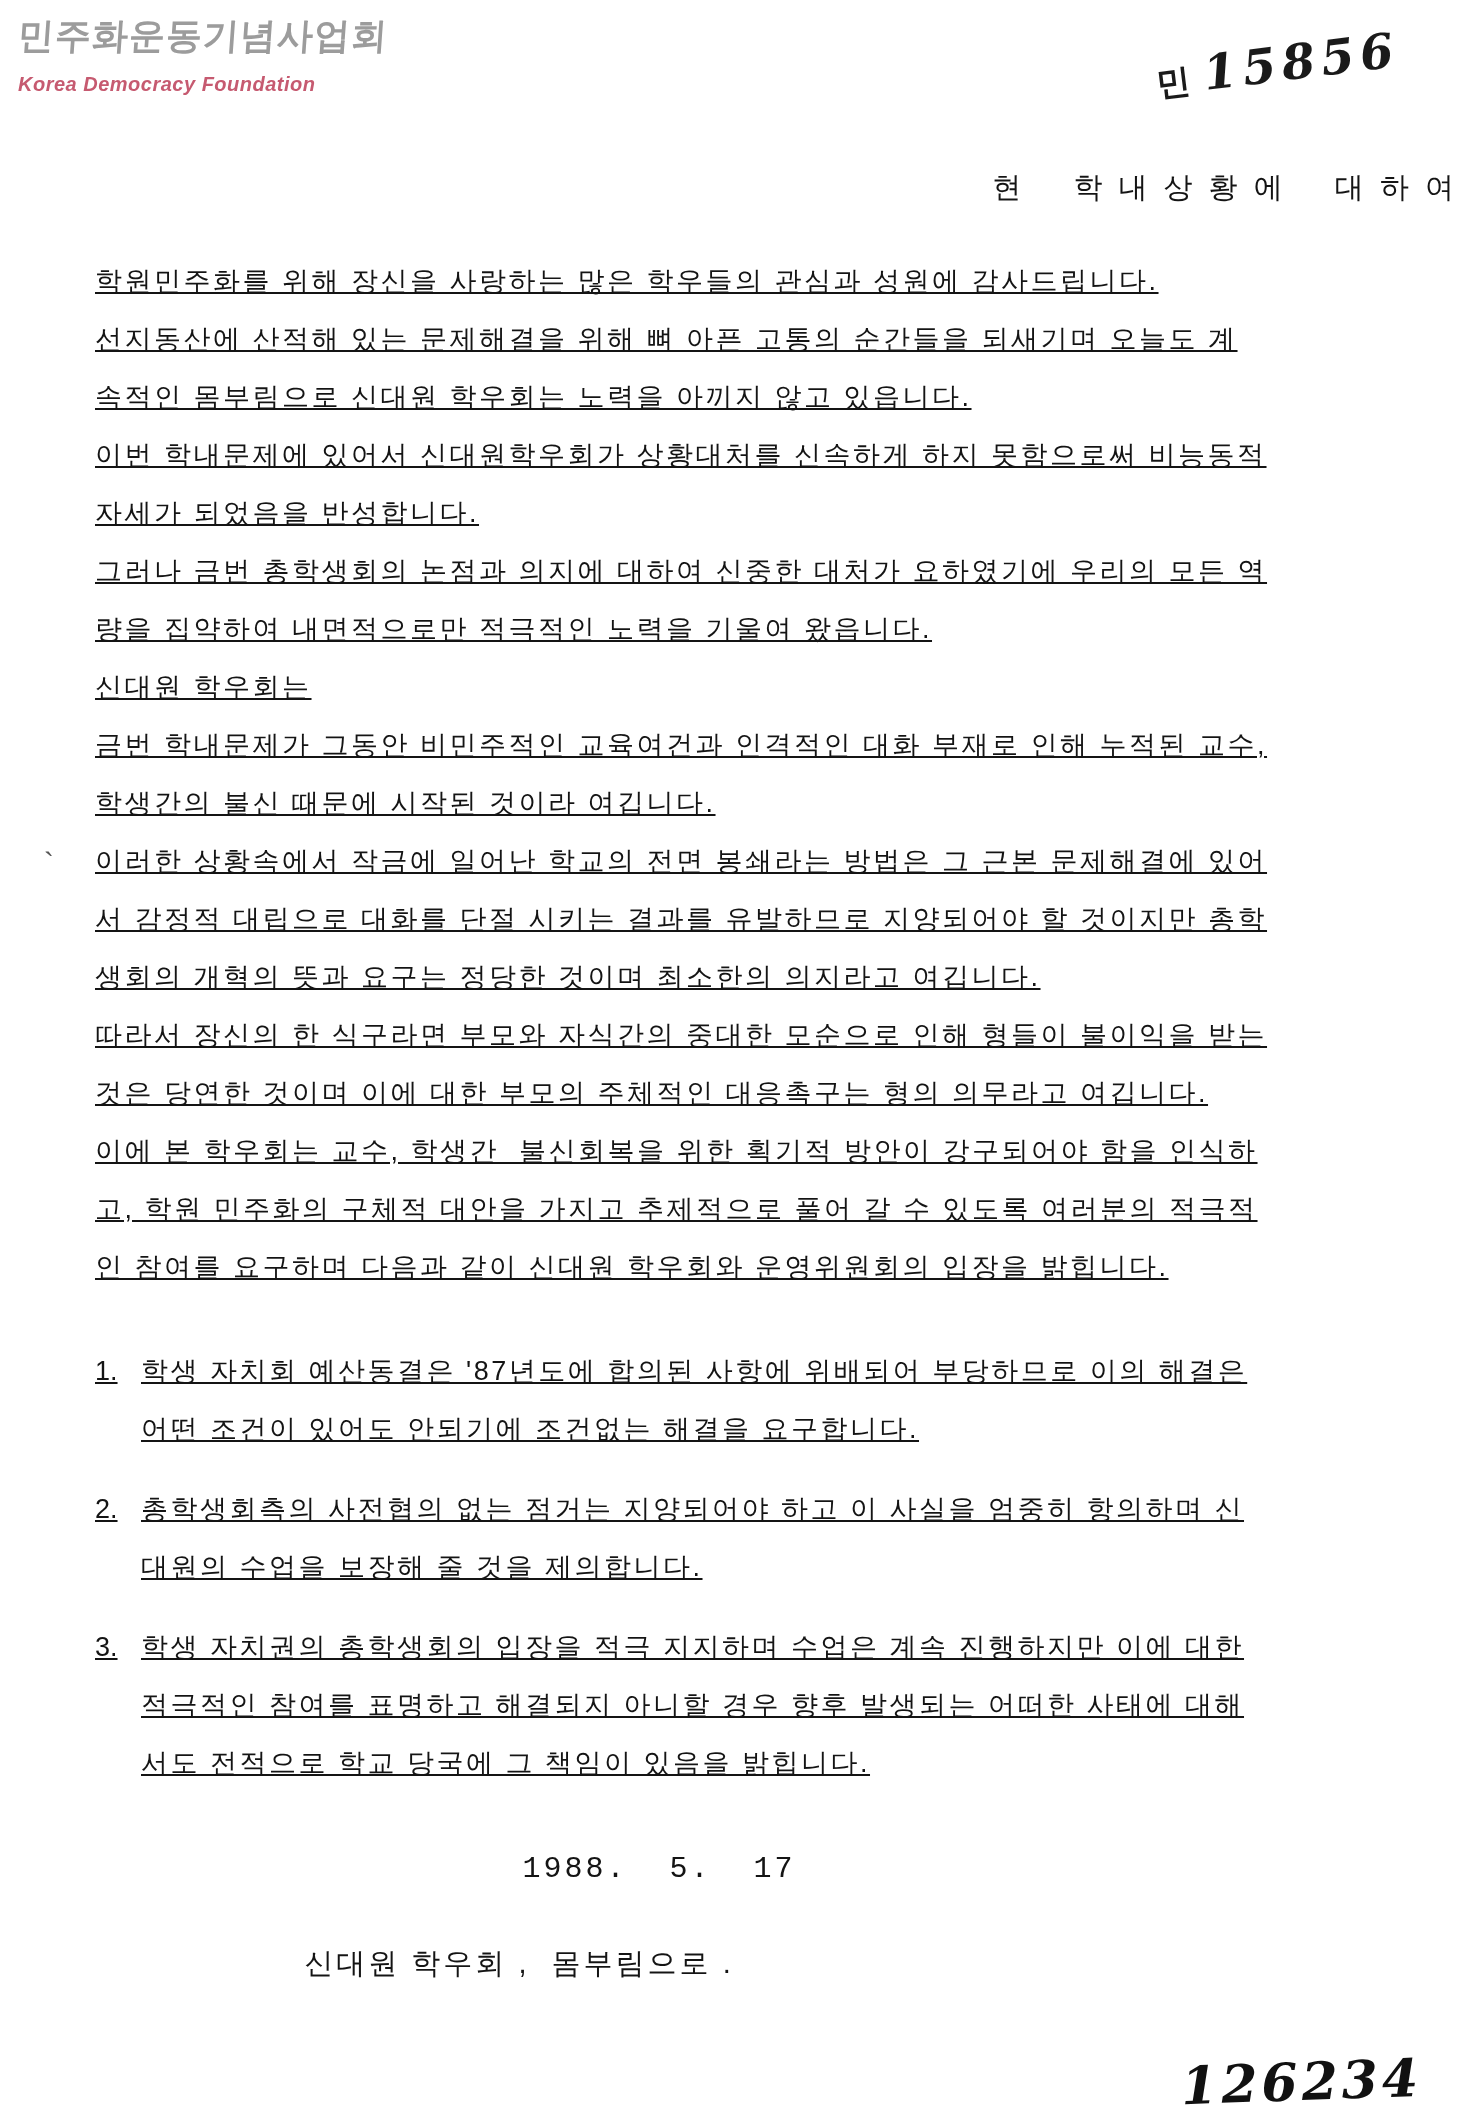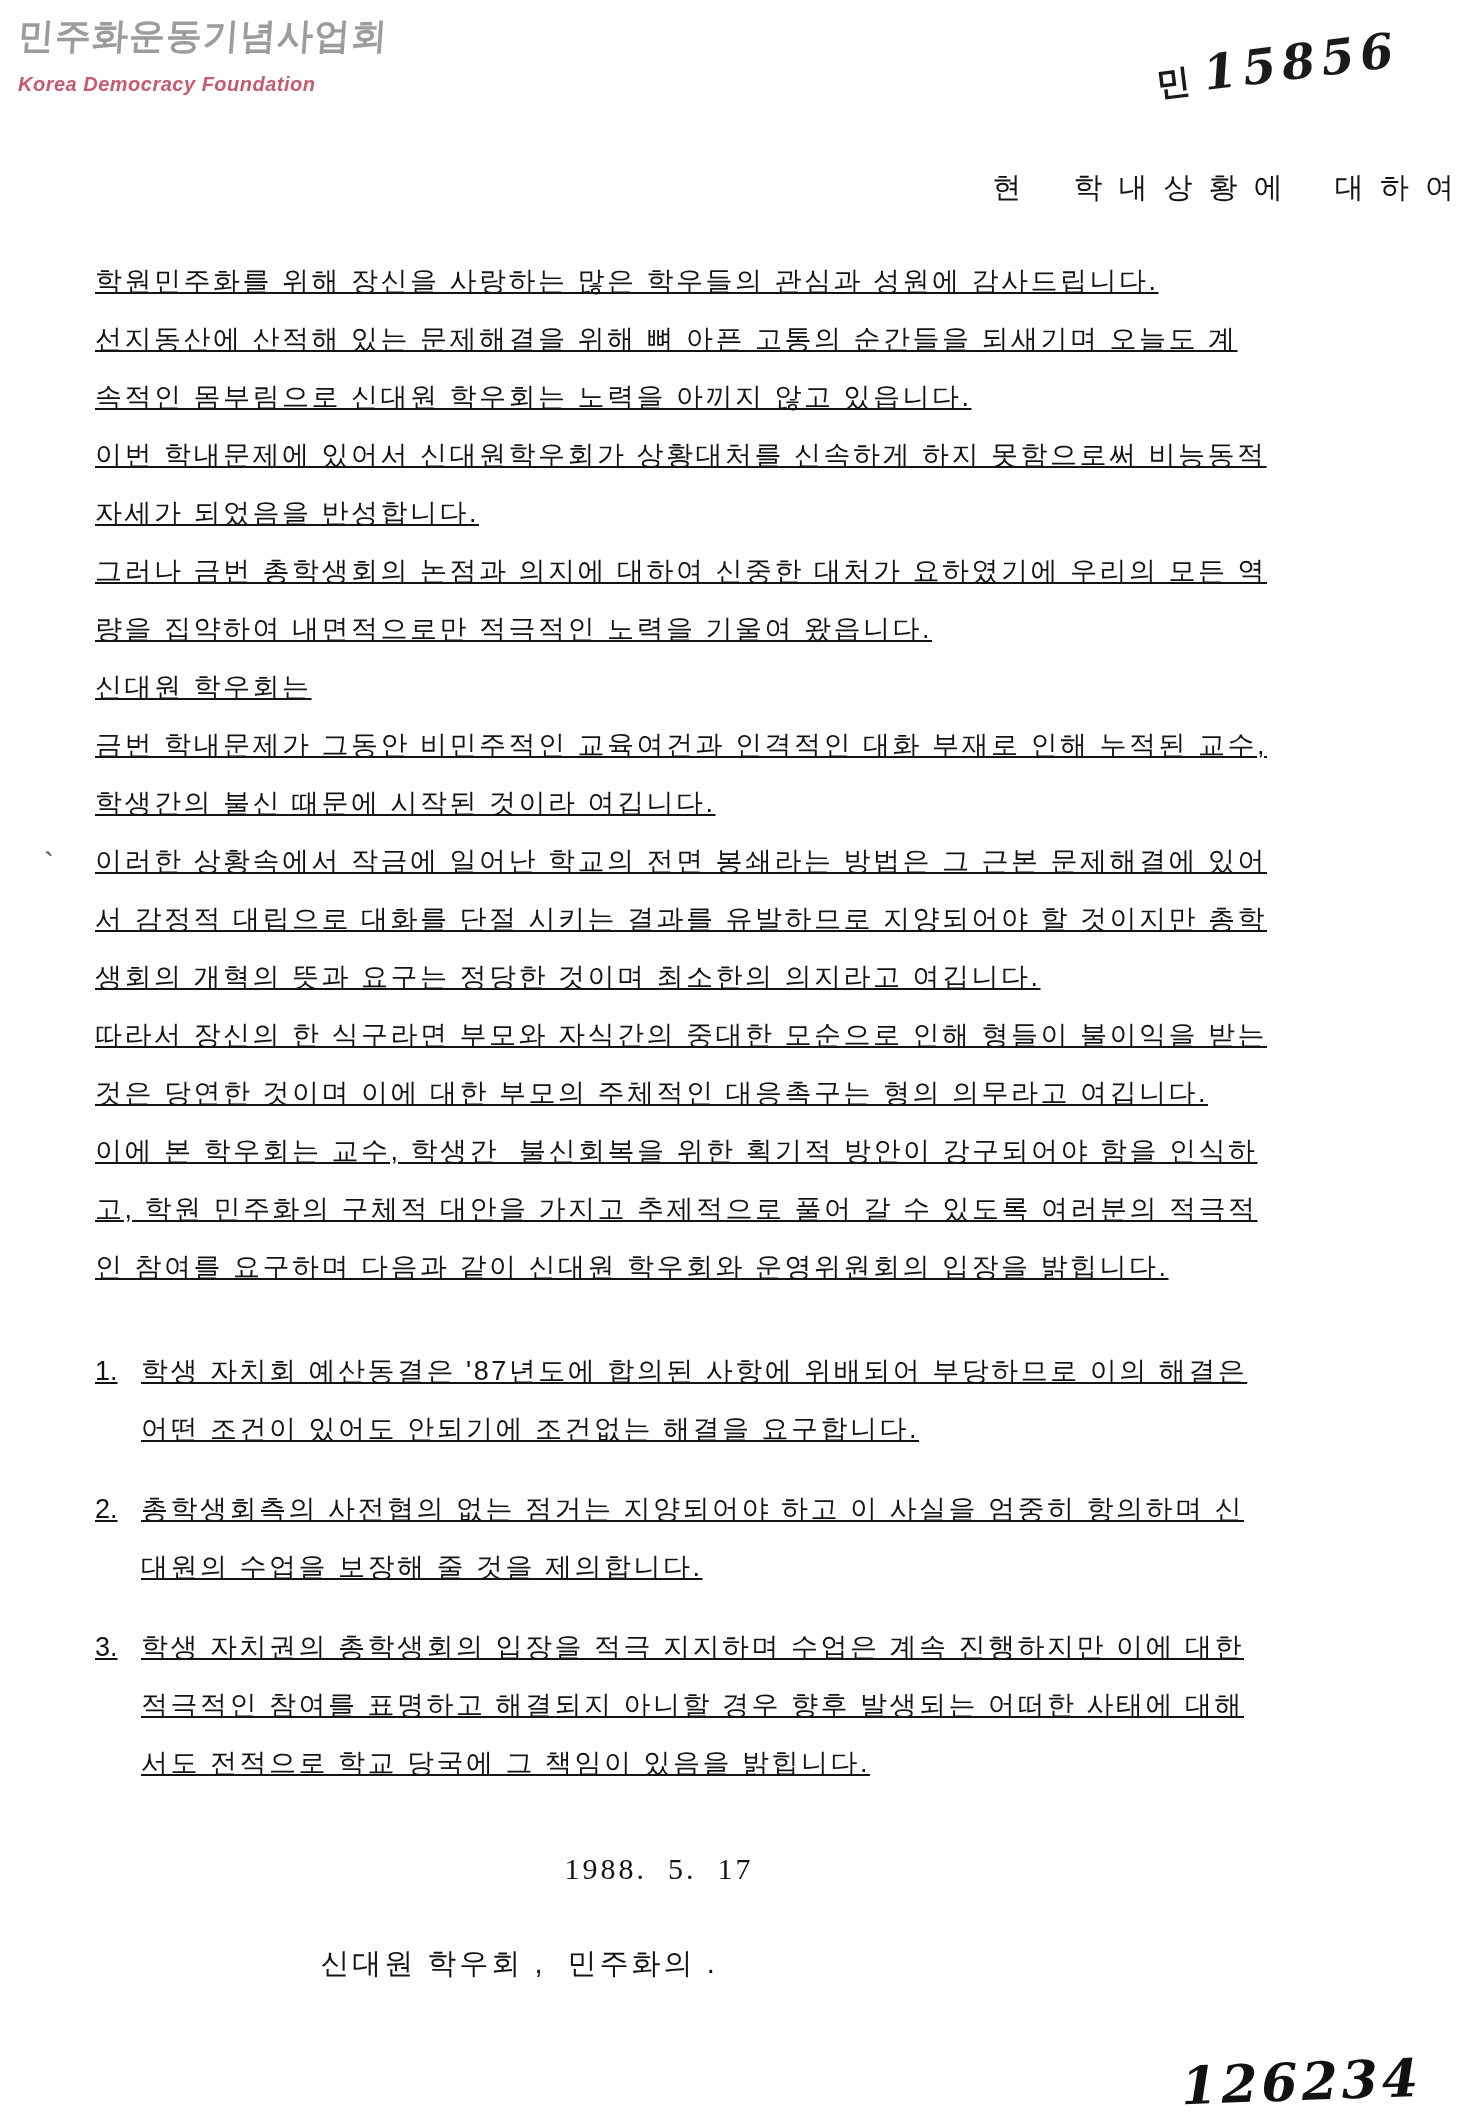--- a/index.html
+++ b/index.html
@@ -103,21 +103,21 @@
     position: absolute;
     top: 1852px;
     left: 0;
     width: 100%;
     text-align: center;
     padding-right: 140px;
     box-sizing: border-box;
     font-size: 30px;
     letter-spacing: 3px;
     white-space: pre;
-    font-family: Liberation Serif, serif;
+    font-family: Liberation Mono, monospace;
   }
   .signature-line {
     position: absolute;
     top: 1944px;
     left: 0;
     width: 100%;
     text-align: center;
     padding-right: 420px;
     box-sizing: border-box;
     font-size: 29px;
@@ -211,17 +211,17 @@
           <div class="line">적극적인 참여를 표명하고 해결되지 아니할 경우 향후 발생되는 어떠한 사태에 대해</div>
           <div class="line">서도 전적으로 학교 당국에 그 책임이 있음을 밝힙니다.</div>
         </div>
       </div>
 
     </div>
   </div>
 
   <div class="date-line">1988.  5.  17</div>
 
-  <div class="signature-line">신대원 학우회 ,  민주화의 .</div>
+  <div class="signature-line">신대원 학우회 ,  몸부림으로 .</div>
 
   <div class="archive">126234</div>
 
 </div>
 
 </body></html>

